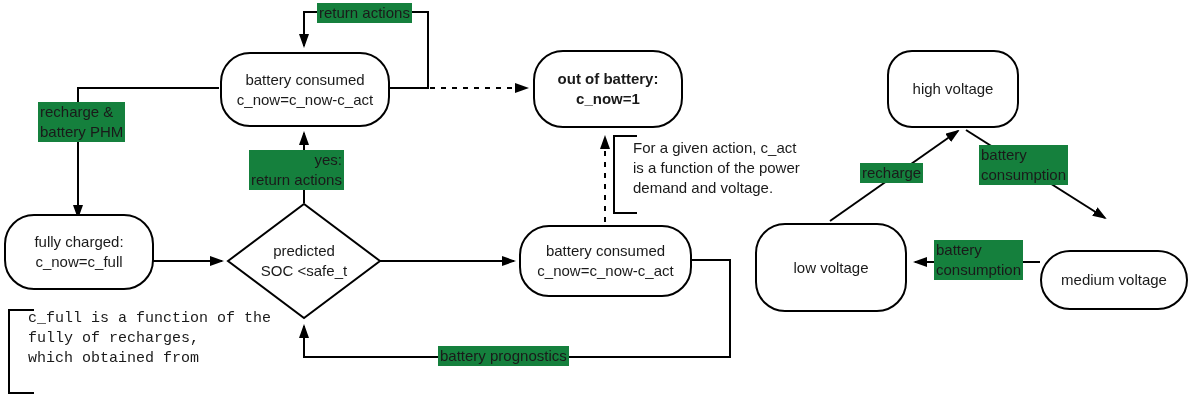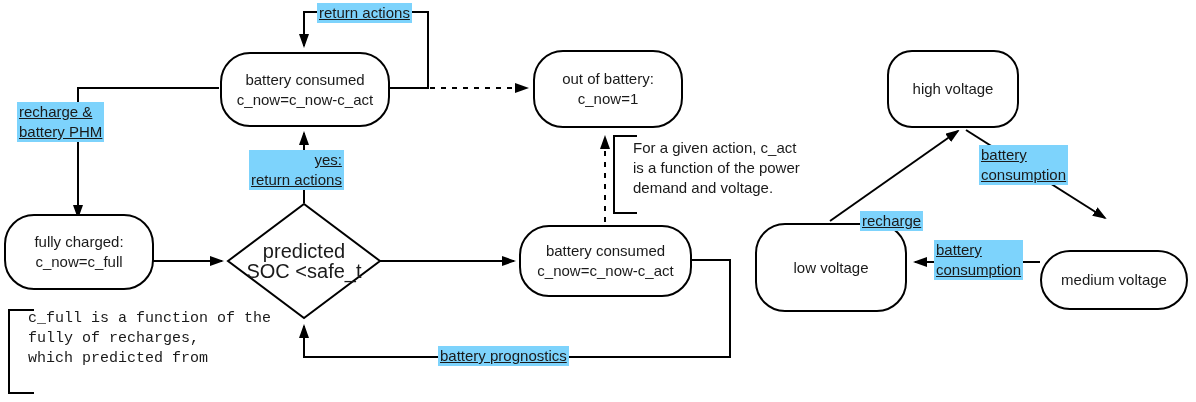--- a/index.html
+++ b/index.html
@@ -18,25 +18,25 @@
   svg .bracket{fill:none;stroke:#000000;stroke-width:2;}
   .node{
     position:absolute;box-sizing:border-box;
     border:2px solid #000000;border-radius:30px;background:#ffffff;
     display:flex;flex-direction:column;align-items:center;justify-content:center;
     font-size:15px;line-height:20px;text-align:center;
   }
   .lbl{
     position:absolute;font-size:15px;line-height:20px;white-space:nowrap;
   }
-  .lbl.bg{background:#7dd3fc;padding:0 2px;text-decoration:underline;}
+  .lbl.bg{background:#15803d;padding:0 2px;}
   .lbl span{display:block;}
   .diamond-text{
     position:absolute;left:239px;top:241px;width:130px;
-    font-size:20px;line-height:20px;text-align:center;
+    font-size:15px;line-height:20px;text-align:center;
   }
 </style>
 </head>
 <body>
 
 <div class="canvas">
 
   <svg class="layer" width="1196" height="402" viewBox="0 0 1196 402">
     <defs>
       <marker id="arw" viewBox="0 0 14 10" refX="12" refY="5" markerWidth="7" markerHeight="5" orient="auto-start-reverse">
@@ -68,21 +68,21 @@
     <polyline class="edge" points="830,221 958,131" marker-end="url(#arw)"></polyline>
     <polyline class="edge" points="966,130 1105,218" marker-end="url(#arw)"></polyline>
     <polyline class="edge" points="1040,262 915,262" marker-end="url(#arw)"></polyline>
   </svg>
 
   <div class="node" style="left:220px;top:52px;width:170px;height:75px;">
     <span>battery consumed</span>
     <span>c_now=c_now-c_act</span>
   </div>
 
-  <div class="node" style="left:533px;top:50px;width:150px;height:78px;">
+  <div class="node" style="left:533px;top:50px;width:150px;height:78px;font-weight:bold;">
     <span>out of battery:</span>
     <span>c_now=1</span>
   </div>
 
   <div class="node" style="left:4px;top:214px;width:150px;height:76px;">
     <span>fully charged:</span>
     <span>c_now=c_full</span>
   </div>
 
   <div class="node" style="left:519px;top:225px;width:173px;height:72px;">
@@ -98,21 +98,21 @@
   <div class="node" style="left:887px;top:50px;width:132px;height:78px;border-radius:25px;">
     <span>high voltage</span>
   </div>
   <div class="node" style="left:755px;top:223px;width:152px;height:89px;">
     <span>low voltage</span>
   </div>
   <div class="node" style="left:1040px;top:222px;width:148px;height:60px;margin-top:28px;">
     <span>medium voltage</span>
   </div>
 
-  <div class="lbl bg" style="left:17px;top:102px;">
+  <div class="lbl bg" style="left:38px;top:102px;">
     <span>recharge &amp;</span>
     <span>battery PHM</span>
   </div>
 
   <div class="lbl bg" style="left:317px;top:3px;">
     <span>return actions</span>
   </div>
 
   <div class="lbl bg" style="left:249px;top:150px;text-align:right;">
     <span>yes:</span>
@@ -126,24 +126,24 @@
     <span>demand and voltage.</span>
   </div>
 
   <div class="lbl bg" style="left:438px;top:346px;">
     <span>battery prognostics</span>
   </div>
 
   <div class="lbl" style="left:28px;top:309px;font-family:Liberation Mono, monospace;">
     <span>c_full is a function of the</span>
     <span>fully of recharges,</span>
-    <span>which predicted from</span>
+    <span>which obtained from</span>
   </div>
 
-  <div class="lbl bg" style="left:860px;top:163px;margin-top:48px;">
+  <div class="lbl bg" style="left:860px;top:163px;">
     <span>recharge</span>
   </div>
 
   <div class="lbl bg" style="left:979px;top:145px;">
     <span>battery</span>
     <span>consumption</span>
   </div>
 
   <div class="lbl bg" style="left:934px;top:240px;">
     <span>battery</span>

